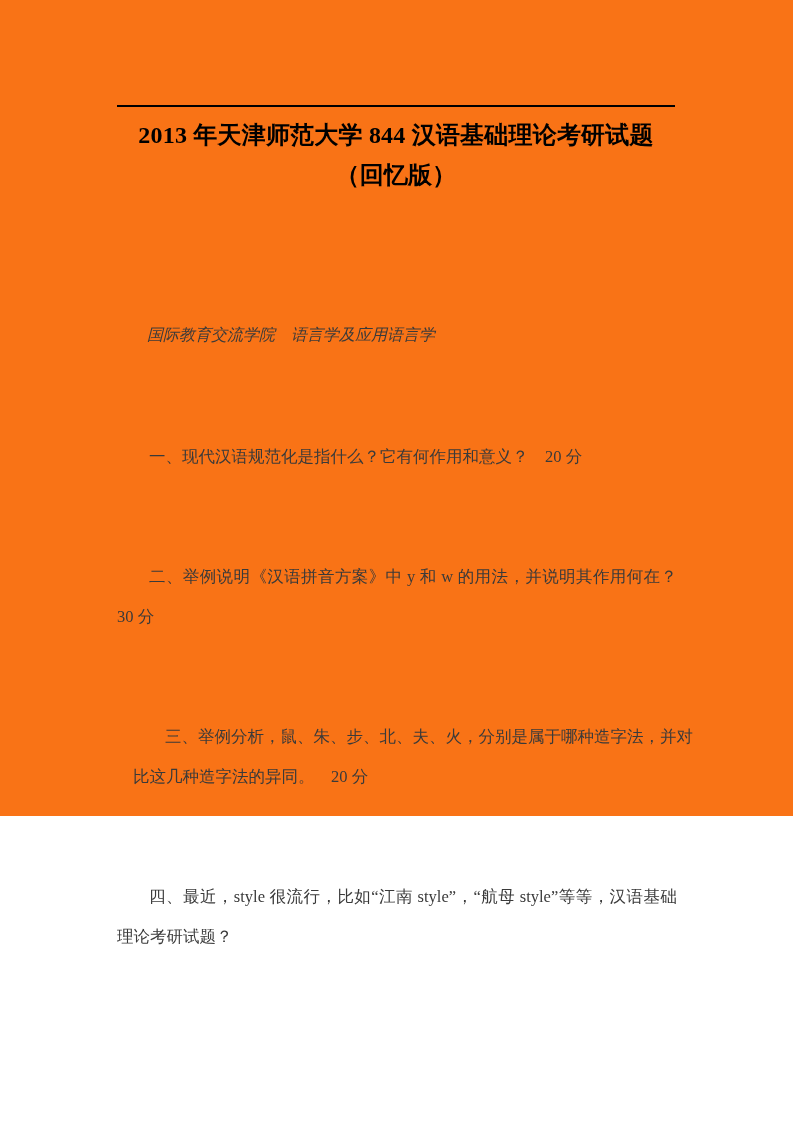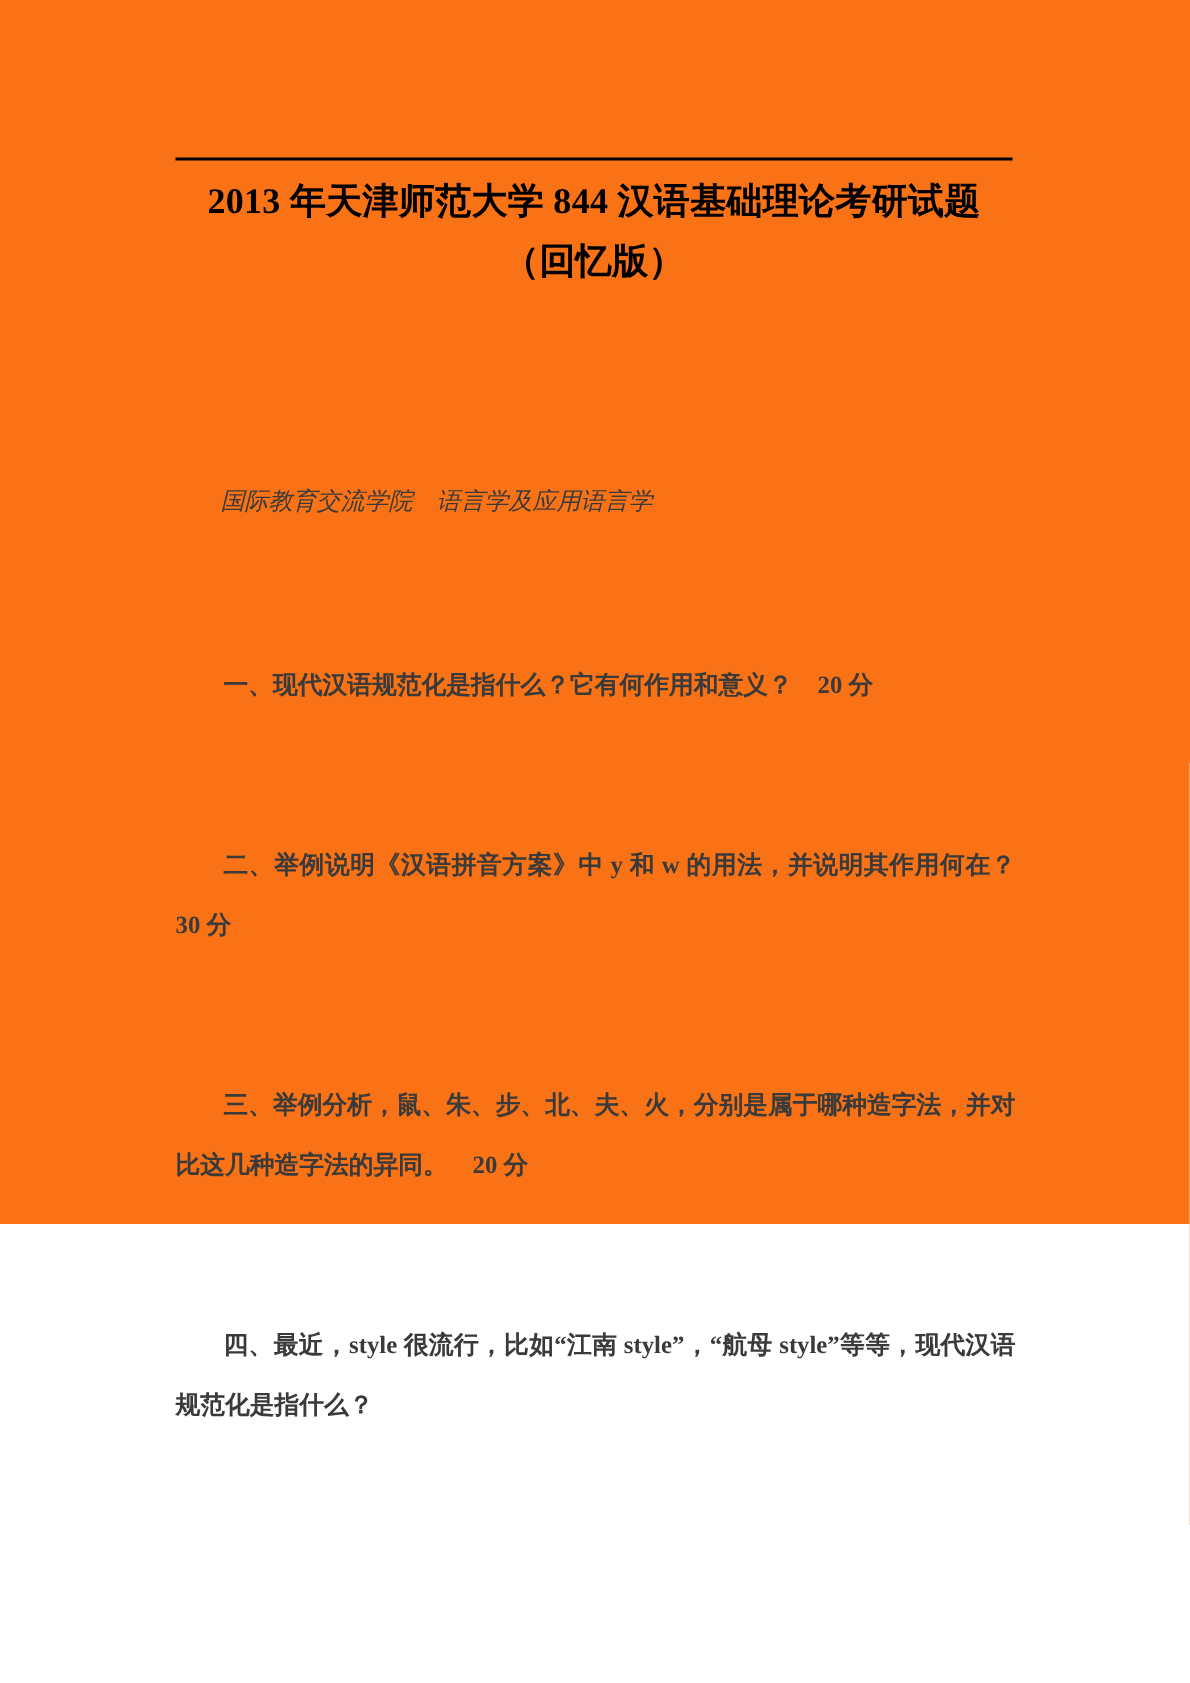--- a/index.html
+++ b/index.html
@@ -67,40 +67,39 @@
   .question {
     position: absolute;
     left: 117px;
     width: 560px;
     font-size: 16.5px;
     line-height: 40px;
     color: #3a3a3a;
     text-indent: 32px;
     text-align: justify;
     text-justify: inter-ideograph;
-    font-weight: bold;
   }
 
   #q1 { top: 437px; }
   #q2 { top: 557px; }
-  #q3 { top: 717px; }
+  #q3 { top: 717px; margin-left: 16px; }
   #q4 { top: 877px; }
 </style>
 </head>
 <body>
 
 <div class="page">
 
   <div class="top-rule"></div>
 
   <div class="doc-title">2013 年天津师范大学 844 汉语基础理论考研试题（回忆版）</div>
 
   <div class="subtitle-line">国际教育交流学院　语言学及应用语言学</div>
 
   <div class="question" id="q1">一、现代汉语规范化是指什么？它有何作用和意义？　20 分</div>
 
   <div class="question" id="q2">二、举例说明《汉语拼音方案》中 y 和 w 的用法，并说明其作用何在？　30 分</div>
 
   <div class="question" id="q3">三、举例分析，鼠、朱、步、北、夫、火，分别是属于哪种造字法，并对比这几种造字法的异同。　20 分</div>
 
-  <div class="question" id="q4">四、最近，style 很流行，比如“江南 style”，“航母 style”等等，现代汉语规范化是指什么？</div>
+  <div class="question" id="q4">四、最近，style 很流行，比如“江南 style”，“航母 style”等等，汉语基础理论考研试题？</div>
 
 </div>
 
 </body></html>

